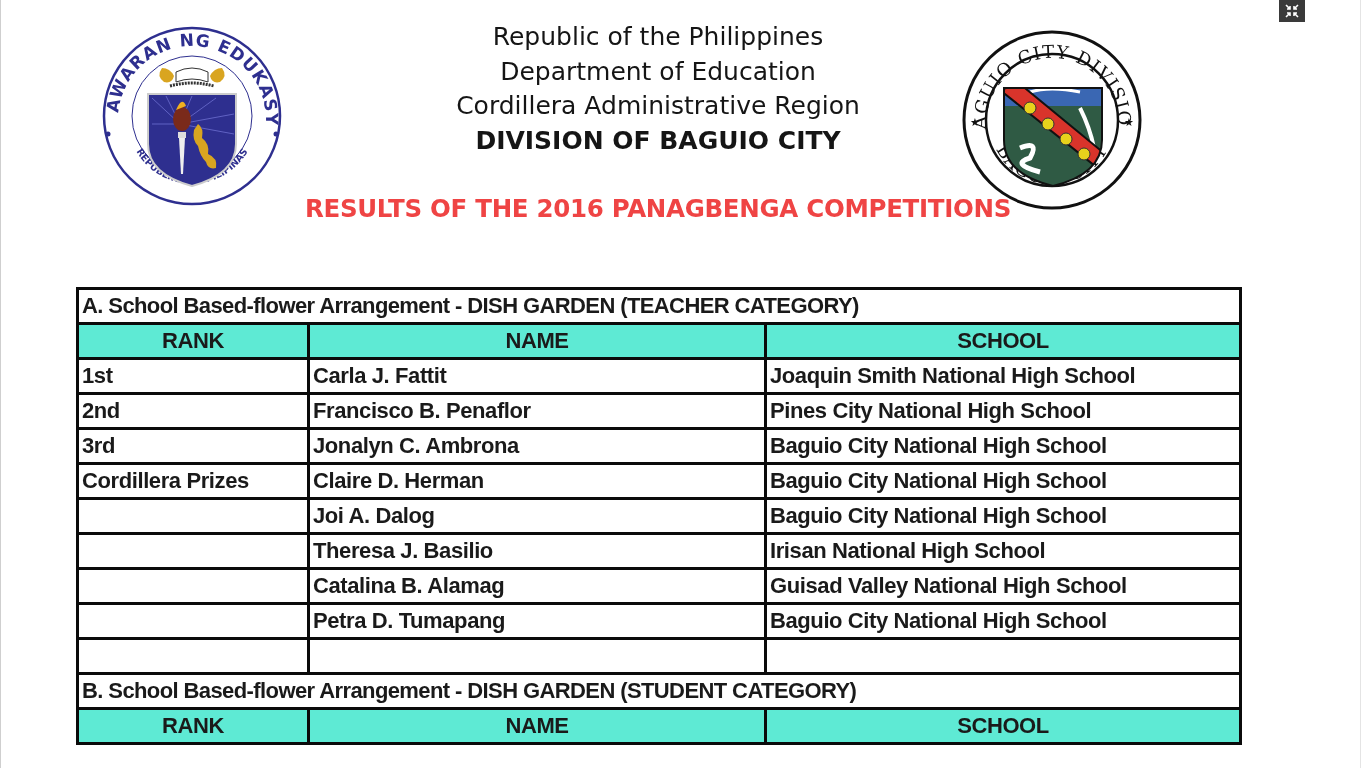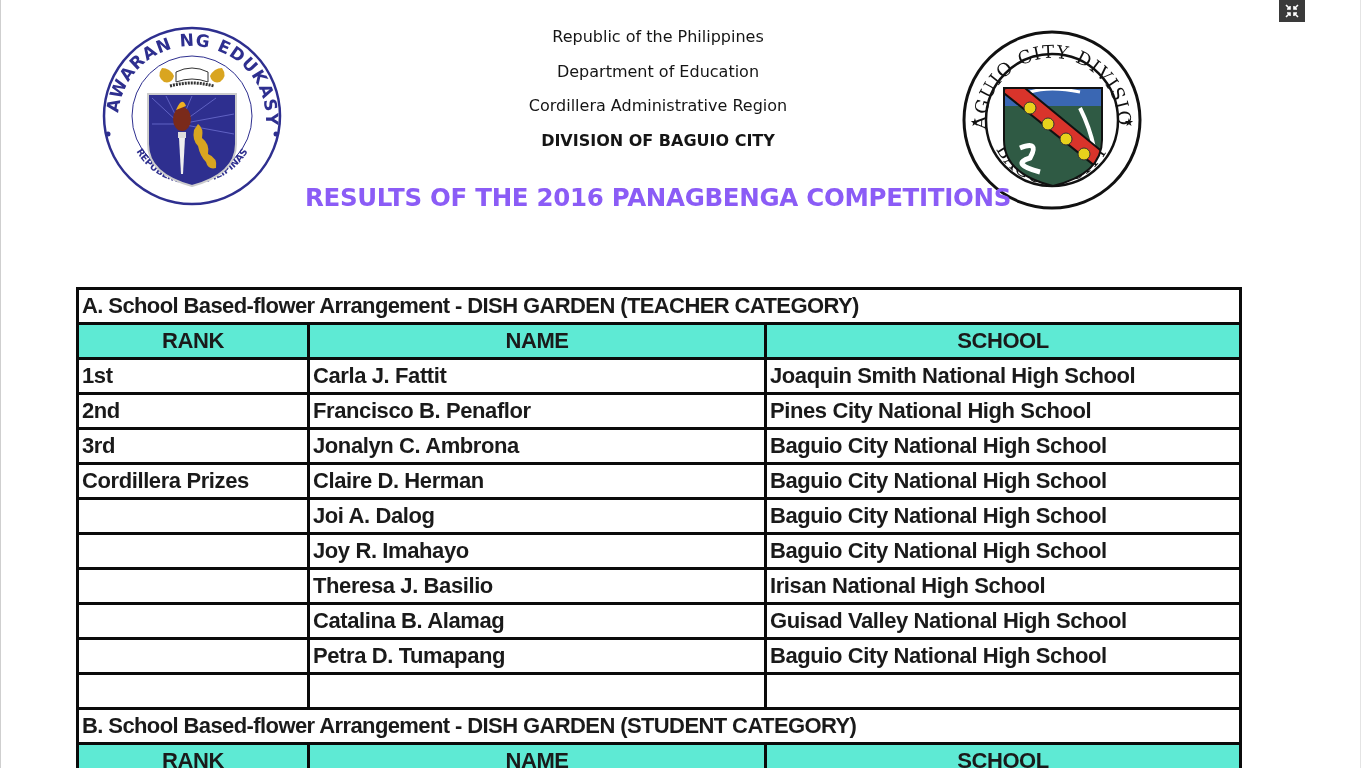--- a/index.html
+++ b/index.html
@@ -14,26 +14,26 @@
     position: absolute; left: 1279px; top: 0; width: 26px; height: 22px;
     background: #3a3a3a; display: flex; align-items: center; justify-content: center; cursor: pointer;
   }
   .fullscreen-btn svg { display: block; }
 
   .deped-seal { position: absolute; left: 96px; top: 24px; width: 192px; height: 184px; }
   .baguio-seal { position: absolute; left: 960px; top: 28px; width: 184px; height: 184px; }
 
   .letterhead {
     position: absolute; left: 440px; top: 20px; width: 436px; text-align: center;
-    font-family: "DejaVu Sans", sans-serif; font-size: 16px; line-height: 34.5px; color: #151515;
+    font-family: "DejaVu Sans", sans-serif; font-size: 25px; line-height: 34.5px; color: #151515;
   }
   .letterhead .bold { font-weight: bold; }
   .doc-title {
-    position: absolute; left: 300px; top: 183px; width: 716px; text-align: center;
-    font-family: "DejaVu Sans", sans-serif; font-weight: bold; font-size: 24.5px; letter-spacing: -0.3px; color: #8b5cf6;
+    position: absolute; left: 300px; top: 194px; width: 716px; text-align: center;
+    font-family: "DejaVu Sans", sans-serif; font-weight: bold; font-size: 24.5px; letter-spacing: -0.3px; color: #ef4444;
   }
 
   table.results {
     position: absolute; left: 76px; top: 264px; width: 1163px;
     border-collapse: collapse; table-layout: fixed;
     font-family: "Liberation Sans", sans-serif; font-size: 22px; letter-spacing: -0.4px; margin-top: 23px;
   }
   table.results td, table.results th {
     border: 3px solid #0b0b0b; padding: 0 0 0 3px; height: 32px; line-height: 32px;
     white-space: nowrap; overflow: hidden; text-align: left; font-weight: bold; color: #1a1a1a;
@@ -179,25 +179,20 @@
       <td>Claire D. Herman</td>
       <td>Baguio City National High School</td>
     </tr>
     <tr>
       <td></td>
       <td>Joi A. Dalog</td>
       <td>Baguio City National High School</td>
     </tr>
     <tr>
       <td></td>
-      <td>Joy R. Imahayo</td>
-      <td>Baguio City National High School</td>
-    </tr>
-    <tr>
-      <td></td>
       <td>Theresa J. Basilio</td>
       <td>Irisan National High School</td>
     </tr>
     <tr>
       <td></td>
       <td>Catalina B. Alamag</td>
       <td>Guisad Valley National High School</td>
     </tr>
     <tr>
       <td></td>

